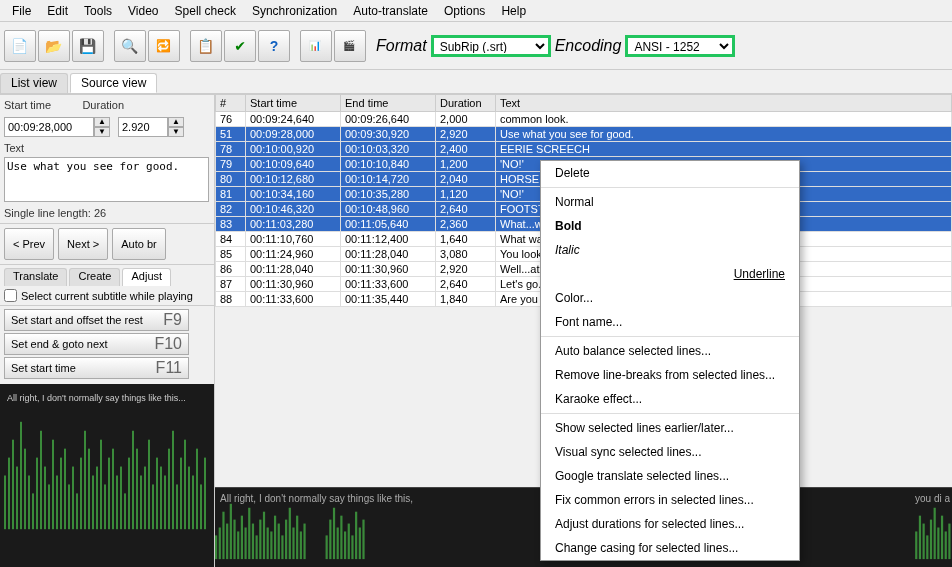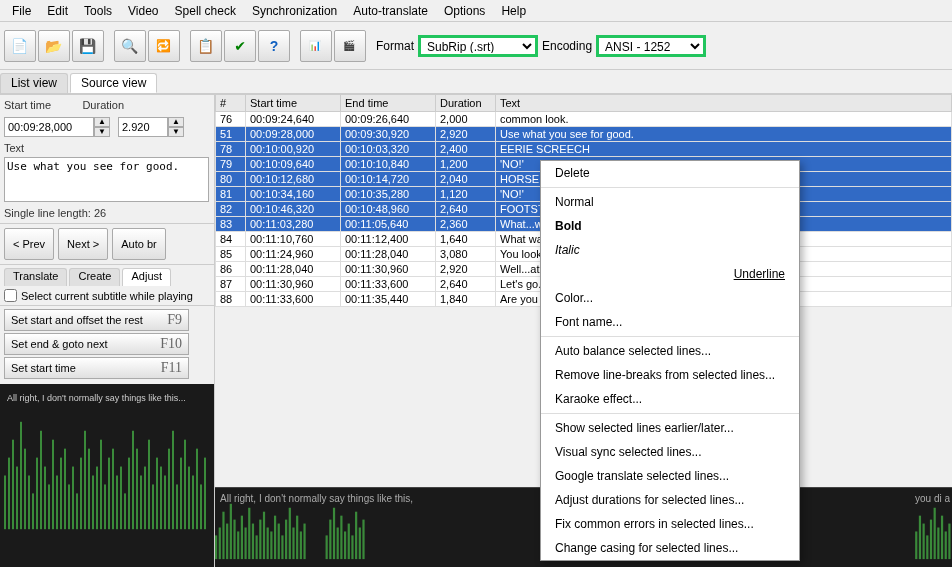--- a/index.html
+++ b/index.html
@@ -7,21 +7,21 @@
     
     
     #menubar { background: #f0f0f0; display: flex; align-items: center; height: 22px; border-bottom: 1px solid #ccc; padding: 0 4px; }
     .menu-item { padding: 2px 8px; cursor: pointer; font-size: 12px; }
     
     
     #toolbar { background: #f0f0f0; display: flex; align-items: center; height: 48px; border-bottom: 1px solid #ccc; padding: 4px; gap: 2px; }
     .toolbar-btn { width: 32px; height: 32px; border: 1px solid #aaa; background: linear-gradient(to bottom, #fff, #e0e0e0); cursor: pointer; display: flex; align-items: center; justify-content: center; font-size: 14px; border-radius: 2px; }
     .toolbar-sep { width: 6px; }
     .format-section { display: flex; align-items: center; gap: 4px; margin-left: 8px; }
-    .format-label { font-size: 12px; }
+    .format-label { font-size: 16px; font-style: italic; }
     .format-select { height: 22px; border: 3px solid #22c55e; background: white; font-size: 12px; padding: 1px 2px; }
     
     
     #tabbar { display: flex; height: 24px; background: #f0f0f0; border-bottom: 1px solid #ccc; padding-top: 3px; padding-left: 0; }
     .tab { padding: 2px 10px; border: 1px solid #ccc; background: #e0e0e0; cursor: pointer; font-size: 12px; border-bottom: none; margin-right: 2px; border-radius: 3px 3px 0 0; }
     .tab.active { background: white; border-bottom: 1px solid white; }
     
     
     #main { display: flex; height: calc(567px - 22px - 48px - 24px); }
     
@@ -50,21 +50,21 @@
     .nav-btn { height: 32px; border: 1px solid #aaa; background: linear-gradient(to bottom, #fff, #e0e0e0); cursor: pointer; font-size: 11px; padding: 0 8px; border-radius: 2px; }
     
     
     #bottom-tabs { display: flex; height: 22px; padding: 3px 4px 0; background: #f0f0f0; border-top: 1px solid #ccc; }
     .btab { padding: 1px 8px; border: 1px solid #ccc; background: #e0e0e0; cursor: pointer; font-size: 11px; border-bottom: none; margin-right: 2px; border-radius: 3px 3px 0 0; }
     .btab.active { background: white; }
     
     
     #adjust-area { padding: 4px; background: #f0f0f0; border-top: 1px solid #ccc; }
     .adj-btn { width: 185px; height: 22px; border: 1px solid #aaa; background: linear-gradient(to bottom, #fff, #e0e0e0); cursor: pointer; font-size: 11px; text-align: left; padding: 0 6px; margin-bottom: 2px; display: flex; align-items: center; justify-content: space-between; }
-    .shortcut { color: #666; font-size: 14px; font-family: Liberation Serif, serif; }
+    .shortcut { color: #666; font-size: 16px; }
     
     
     #checkbox-area { padding: 2px 4px; background: #f0f0f0; }
     
     
     #right-panel { flex: 1; display: flex; flex-direction: column; overflow: hidden; }
     #table-section { flex: 1; overflow: hidden; }
     #table-scroll { height: 100%; overflow-y: auto; overflow-x: hidden; }
     
     
@@ -450,16 +450,16 @@
     <div class="ctx-item">Color...</div>
     <div class="ctx-item">Font name...</div>
     <div class="ctx-sep"></div>
     <div class="ctx-item">Auto balance selected lines...</div>
     <div class="ctx-item">Remove line-breaks from selected lines...</div>
     <div class="ctx-item">Karaoke effect...</div>
     <div class="ctx-sep"></div>
     <div class="ctx-item">Show selected lines earlier/later...</div>
     <div class="ctx-item">Visual sync selected lines...</div>
     <div class="ctx-item">Google translate selected lines...</div>
+    <div class="ctx-item">Fix common errors in selected lines...</div>
     <div class="ctx-item">Adjust durations for selected lines...</div>
-    <div class="ctx-item">Fix common errors in selected lines...</div>
     <div class="ctx-item">Change casing for selected lines...</div>
   </div>
 
 </body></html>

